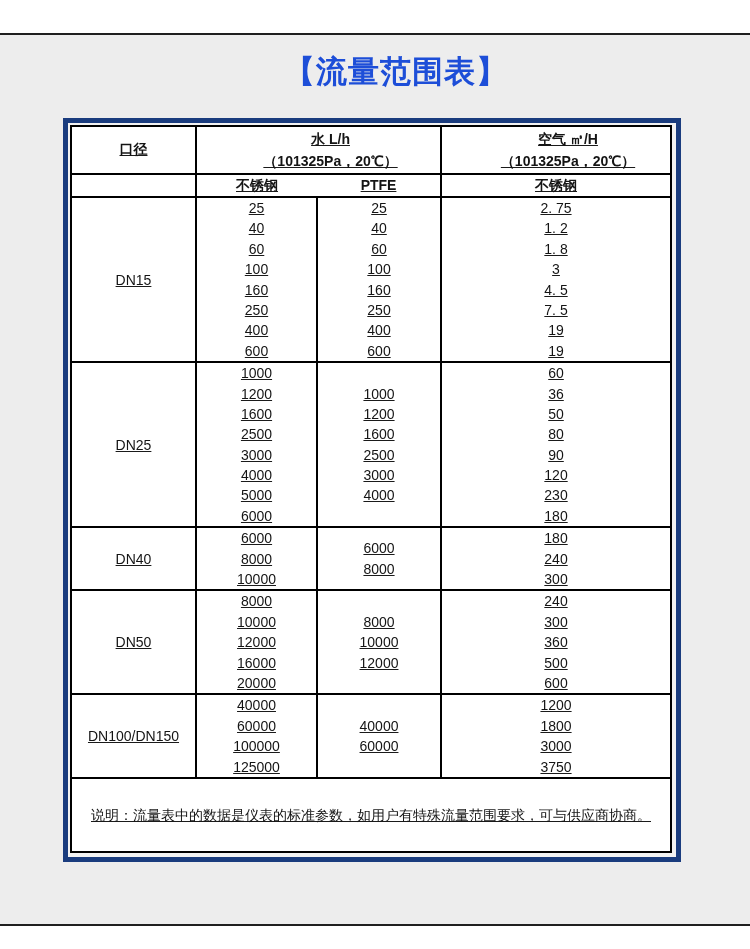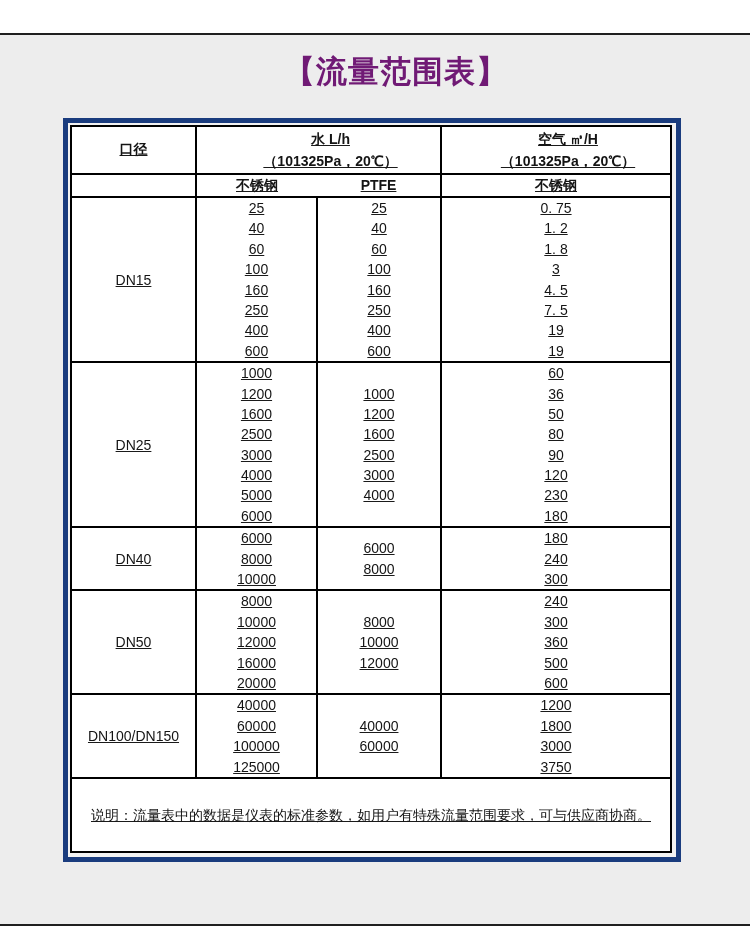--- a/index.html
+++ b/index.html
@@ -21,21 +21,21 @@
     border-bottom:2px solid #1f1f1f;
     box-sizing:border-box;
     padding-top:18px;
   }
   .band-bottom { height:21px; background:#ffffff; }
 
   .page-title {
     text-align:center;
     font-size:31px;
     font-weight:bold;
-    color:#701a75;
+    color:#1d4ed8;
     line-height:38px;
     margin:0 0 0 0;
     letter-spacing:1px;
     padding-left:42px;
   }
 
   .table-frame {
     width:604px;
     margin:27px 0 0 63px;
     border:5px solid #1a3c7e;
@@ -138,21 +138,21 @@
                 <div class="line">25</div>
                 <div class="line">40</div>
                 <div class="line">60</div>
                 <div class="line">100</div>
                 <div class="line">160</div>
                 <div class="line">250</div>
                 <div class="line">400</div>
                 <div class="line">600</div>
               </td>
               <td>
-                <div class="line">0. 75</div>
+                <div class="line">2. 75</div>
                 <div class="line">1. 2</div>
                 <div class="line">1. 8</div>
                 <div class="line">3</div>
                 <div class="line">4. 5</div>
                 <div class="line">7. 5</div>
                 <div class="line">19</div>
                 <div class="line">19</div>
               </td>
             </tr>
             <tr>

